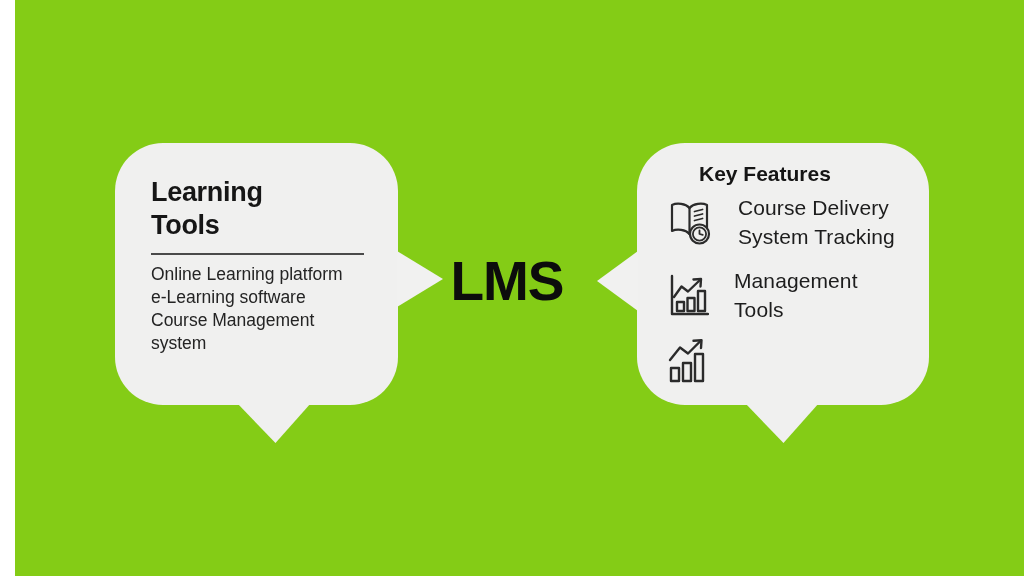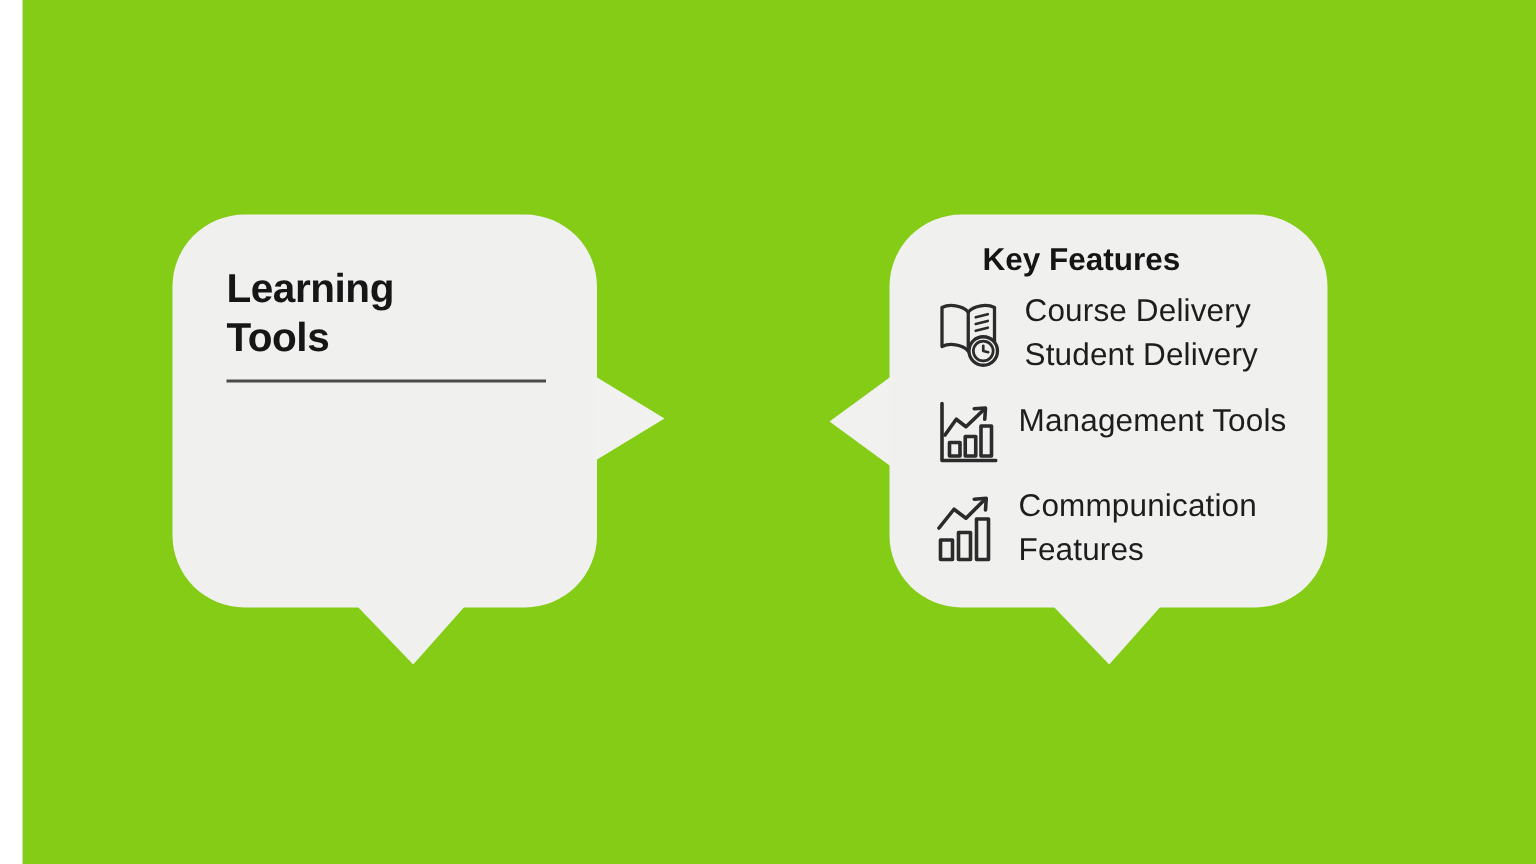--- a/index.html
+++ b/index.html
@@ -16,21 +16,21 @@
   }
 
   .bubble {
     position: absolute;
     top: 143px;
     height: 262px;
     background: #f0f0ef;
     border-radius: 48px;
   }
   .bubble-left  { left: 100px; width: 283px; }
-  .bubble-right { left: 578px; width: 292px; }
+  .bubble-right { left: 622px; width: 292px; }
 
   
   .pointer-right {
     position: absolute;
     right: -45px; top: 108px;
     width: 46px; height: 56px;
     background: #f1f1f0;
     clip-path: polygon(0 0, 100% 50%, 0 100%);
   }
   .pointer-left {
@@ -76,21 +76,22 @@
   
   .right-content { padding: 19px 20px 0 30px; }
   .features-heading {
     margin-left: 32px;
     font-size: 21px;
     font-weight: 700;
     color: #151515;
   }
   .feature-row {
     display: flex;
-    gap: 14px;
+    align-items: center;
+    gap: 25px;
   }
   .feature-row.row-1 { margin-top: 7px; }
   .feature-row.row-2 { margin-top: 15px; }
   .feature-row.row-3 { margin-top: 13px; }
   .feature-icon { flex: 0 0 auto; display: flex; align-items: center; }
   .feature-icon svg { display: block; }
   .feature-text {
     font-size: 21px;
     line-height: 29px;
     color: #1d1d1d;
@@ -117,23 +118,29 @@
 
   <div class="bubble bubble-left">
     <div class="pointer-right"></div>
     <div class="tail"></div>
     <div class="left-content">
       <div class="bubble-title">
         <div>Learning</div>
         <div>Tools</div>
       </div>
       <div class="divider"></div>
+      <div class="synonyms">
+        <div>Online Learning platform</div>
+        <div>e-Learning software</div>
+        <div>Course Management system</div>
+      </div>
     </div>
   </div>
 
+  <div class="center-label">LMS</div>
 
   <div class="bubble bubble-right">
     <div class="pointer-left"></div>
     <div class="tail"></div>
     <div class="right-content">
       <div class="features-heading">Key Features</div>
 
       <div class="feature-row row-1">
         <span class="feature-icon">
           <svg width="46" height="48" viewBox="0 0 46 48" fill="none" stroke="#2b2b2b" stroke-width="2.2" stroke-linecap="round" stroke-linejoin="round">
@@ -143,21 +150,21 @@
             <path d="M27.5 13.5 L35.5 11.5" stroke-width="1.8"></path>
             <path d="M27.5 18 L35.5 16" stroke-width="1.8"></path>
             <path d="M27.5 22.5 L35.5 20.5" stroke-width="1.8"></path>
             <circle cx="32.5" cy="36" r="9.5" fill="#f0f0ef"></circle>
             <circle cx="32.5" cy="36" r="6.6" fill="none" stroke-width="1.8"></circle>
             <path d="M32.5 32.5 L32.5 36 L35.8 36.8" stroke-width="1.8"></path>
           </svg>
         </span>
         <div class="feature-text">
           <div>Course Delivery</div>
-          <div>Student Delivery</div>
+          <div>System Tracking</div>
         </div>
       </div>
 
       <div class="feature-row row-2">
         <span class="feature-icon">
           <svg width="42" height="44" viewBox="0 0 42 44" fill="none" stroke="#2b2b2b" stroke-width="2.4" stroke-linecap="round" stroke-linejoin="round">
             <path d="M5 3 L5 41 L41 41"></path>
             <rect x="10" y="29" width="7" height="9"></rect>
             <rect x="20.5" y="25" width="7" height="13"></rect>
             <rect x="31" y="18" width="7" height="20"></rect>
@@ -173,22 +180,18 @@
       <div class="feature-row row-3">
         <span class="feature-icon">
           <svg width="42" height="47" viewBox="0 0 42 47" fill="none" stroke="#2b2b2b" stroke-width="2.4" stroke-linecap="round" stroke-linejoin="round">
             <rect x="4" y="31" width="8" height="13"></rect>
             <rect x="16" y="26" width="8" height="18"></rect>
             <rect x="28" y="17" width="8" height="27"></rect>
             <path d="M3 23 L13 10.5 L21 16.5 L33.5 4"></path>
             <path d="M26.5 3.8 L34.5 3.2 L34 11"></path>
           </svg>
         </span>
-        <div class="feature-text">
-          <div>Commpunication</div>
-          <div>Features</div>
-        </div>
       </div>
 
     </div>
   </div>
 
 </div>
 
 </body></html>

